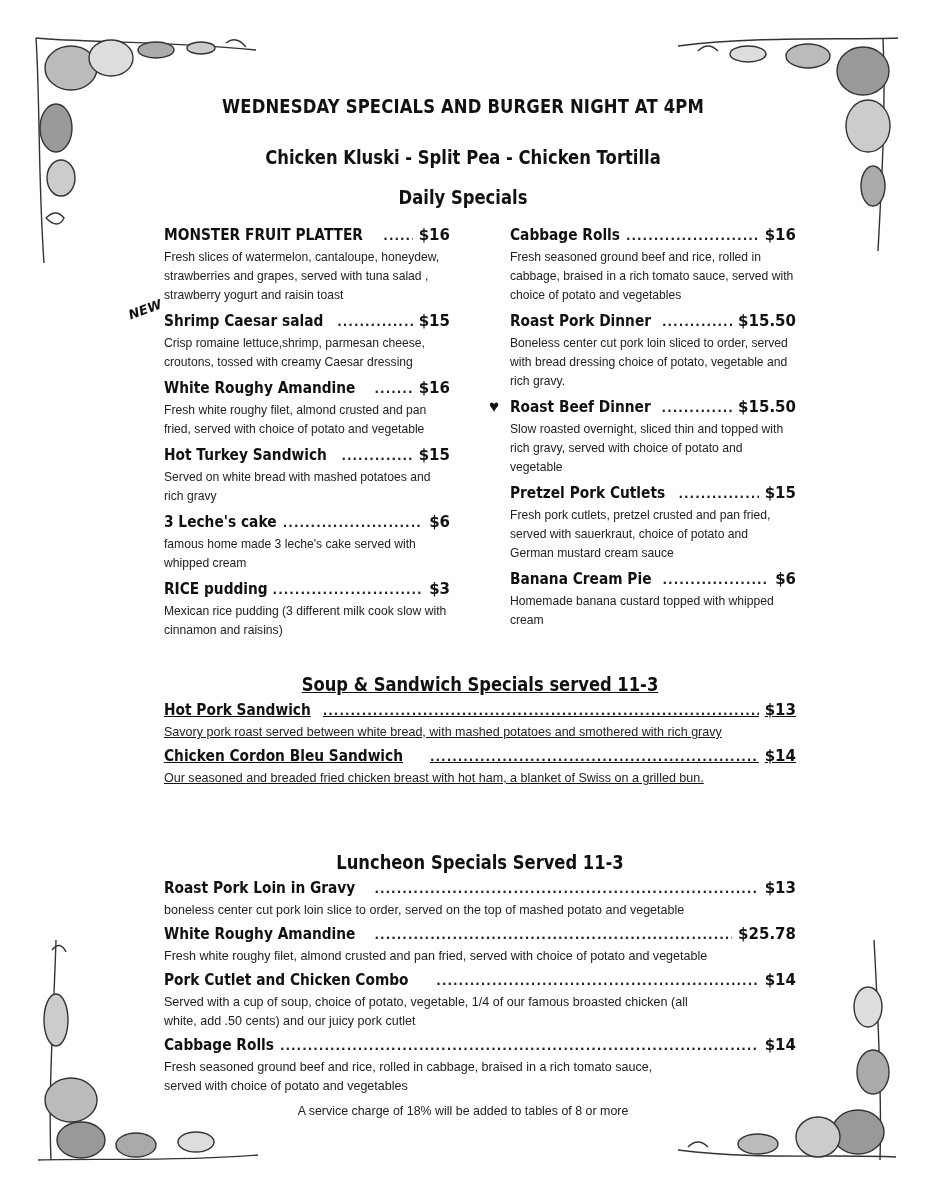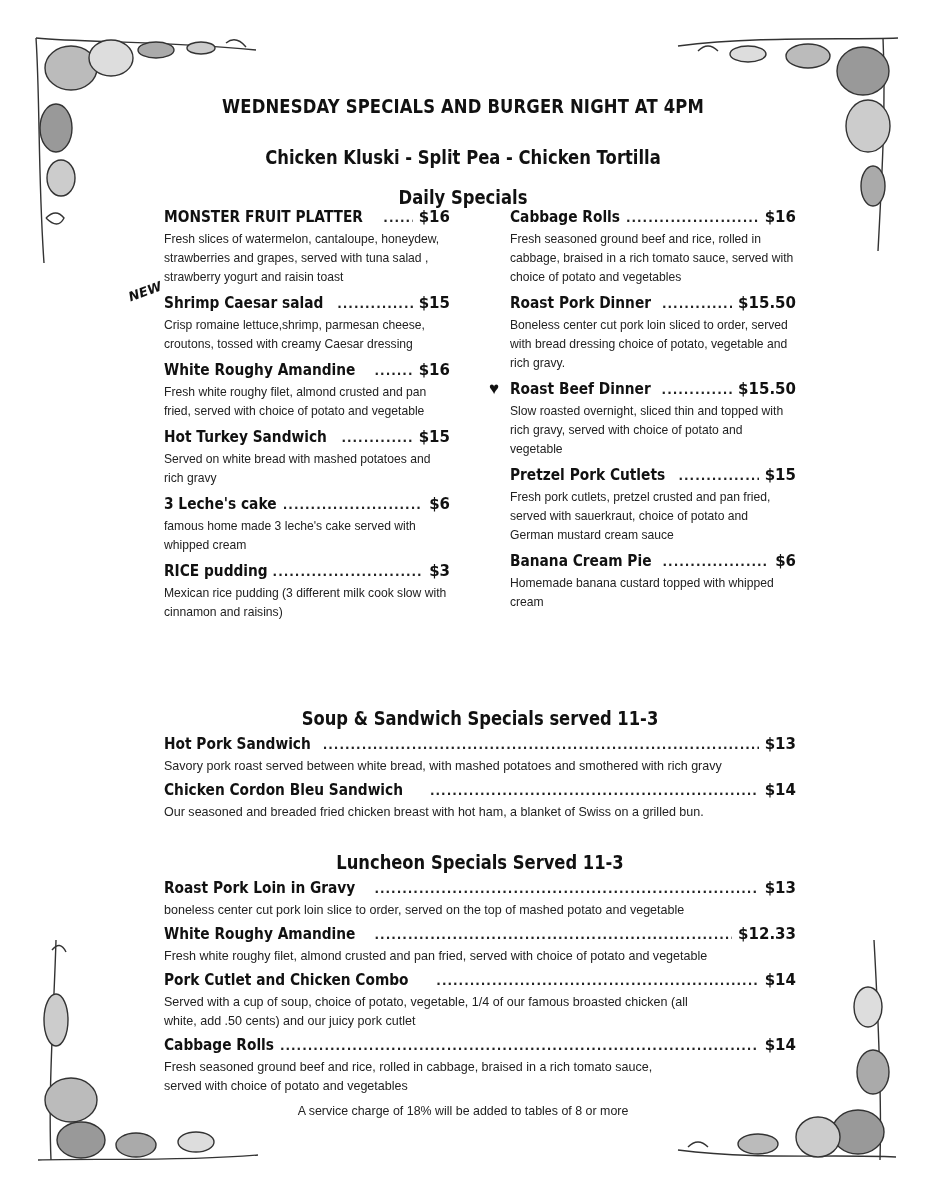--- a/index.html
+++ b/index.html
@@ -16,21 +16,21 @@
 
     .title {
       position: absolute; left: 0; width: 926px; text-align: center;
       font-family: "DejaVu Sans", sans-serif; font-weight: bold;
       transform: scaleX(0.82); transform-origin: center;
     }
     .t1 { top: 94px; font-size: 20px; letter-spacing: 0.2px; }
     .t2 { top: 145px; font-size: 20px; }
     .t3 { top: 185px; font-size: 20px; }
 
-    .col { position: absolute; top: 206px; }
+    .col { position: absolute; top: 224px; }
     .col-left { left: 164px; width: 286px; }
     .col-right { left: 510px; width: 286px; }
 
     .item { margin-bottom: 6px; position: relative; }
     .item-head {
       display: flex; align-items: baseline; white-space: nowrap;
       font-family: "DejaVu Sans", sans-serif; font-weight: bold;
       font-size: 16px; line-height: 22px;
     }
     .item-name { transform: scaleX(0.86); transform-origin: left; display: inline-block; }
@@ -55,21 +55,21 @@
       position: absolute; left: -21px; top: 0px; font-size: 17px; line-height: 22px;
     }
 
     .section { position: absolute; left: 164px; width: 632px; }
     .section-title {
       text-align: center; font-family: "DejaVu Sans", sans-serif; font-weight: bold;
       font-size: 19px; height: 30px; line-height: 30px;
       transform: scaleX(0.86); transform-origin: center;
     }
     .wide .desc { width: 100%; transform: scaleX(0.95); }
-    .s1 { top: 703px; }
+    .s1 { top: 669px; text-decoration: underline; }
     .s2 { top: 826px; margin-top: 21px; }
     .wide .item { margin-bottom: 4px; }
     .footer {
       position: absolute; top: 1103px; left: 0; width: 926px; text-align: center;
       font-size: 13.5px; color: #222; transform: scaleX(0.92);
     }
   </style>
 </head>
 <body>
 
@@ -259,21 +259,21 @@
         <span class="item-name">Roast Pork Loin in Gravy</span>
         <span class="dots"></span>
         <span class="price">$13</span>
       </div>
     <div class="desc">boneless center cut pork loin slice to order, served on the top of mashed potato and vegetable</div>
   </div>
   <div class="item">
     <div class="item-head">
         <span class="item-name">White Roughy Amandine</span>
         <span class="dots"></span>
-        <span class="price">$12.33</span>
+        <span class="price">$25.78</span>
       </div>
     <div class="desc">Fresh white roughy filet, almond crusted and pan fried, served with choice of potato and vegetable</div>
   </div>
   <div class="item">
     <div class="item-head">
         <span class="item-name">Pork Cutlet and Chicken Combo</span>
         <span class="dots"></span>
         <span class="price">$14</span>
       </div>
     <div class="desc" style="width:88%;">Served with a cup of soup, choice of potato, vegetable, 1/4 of our famous broasted chicken (all white, add .50 cents) and our juicy pork cutlet</div>

